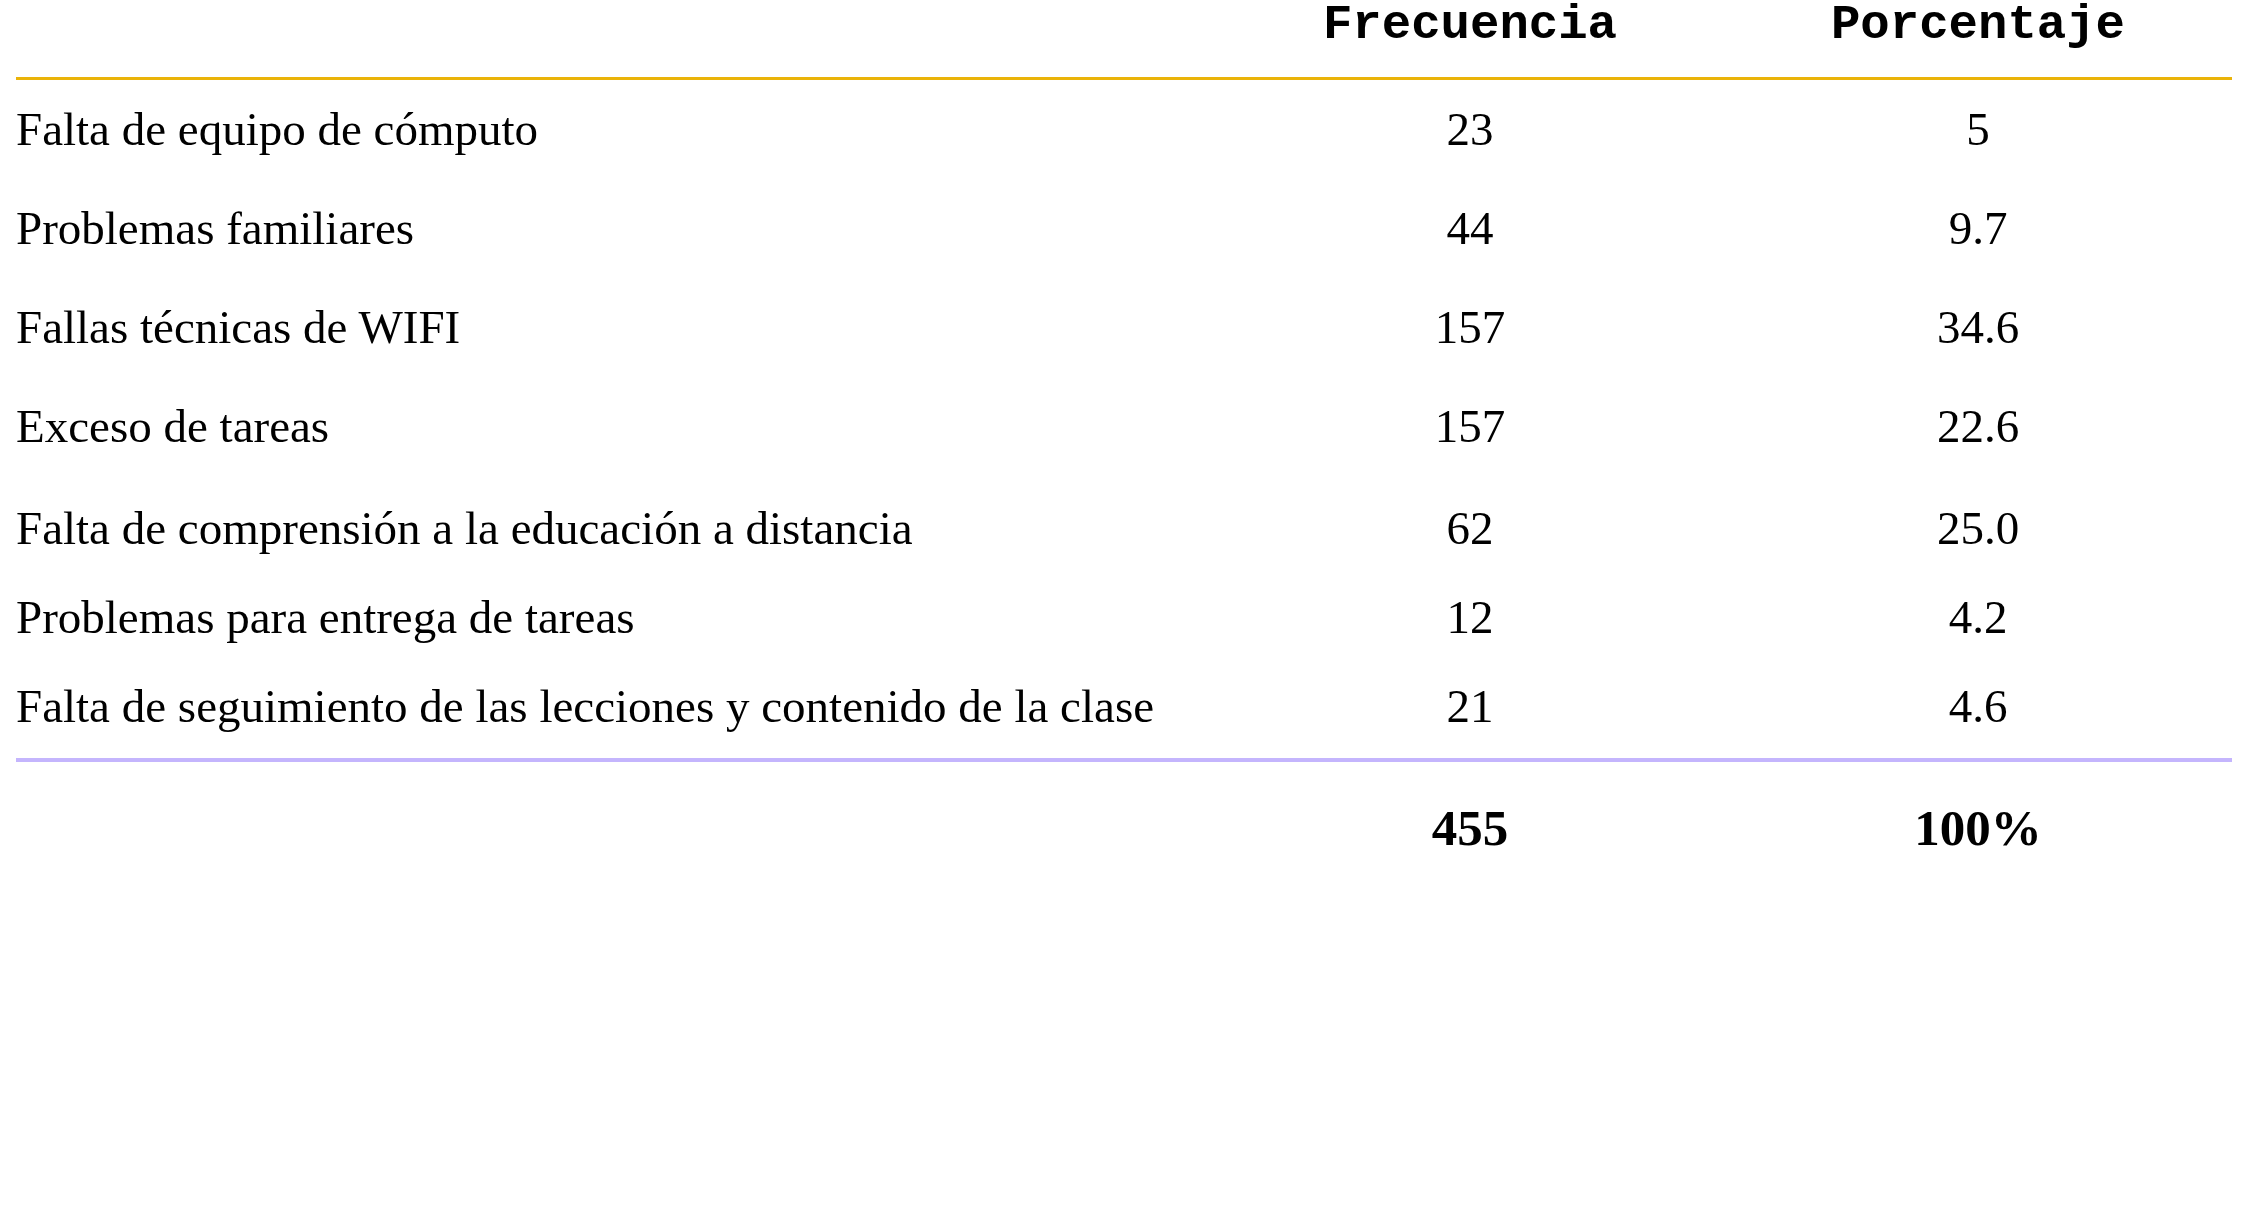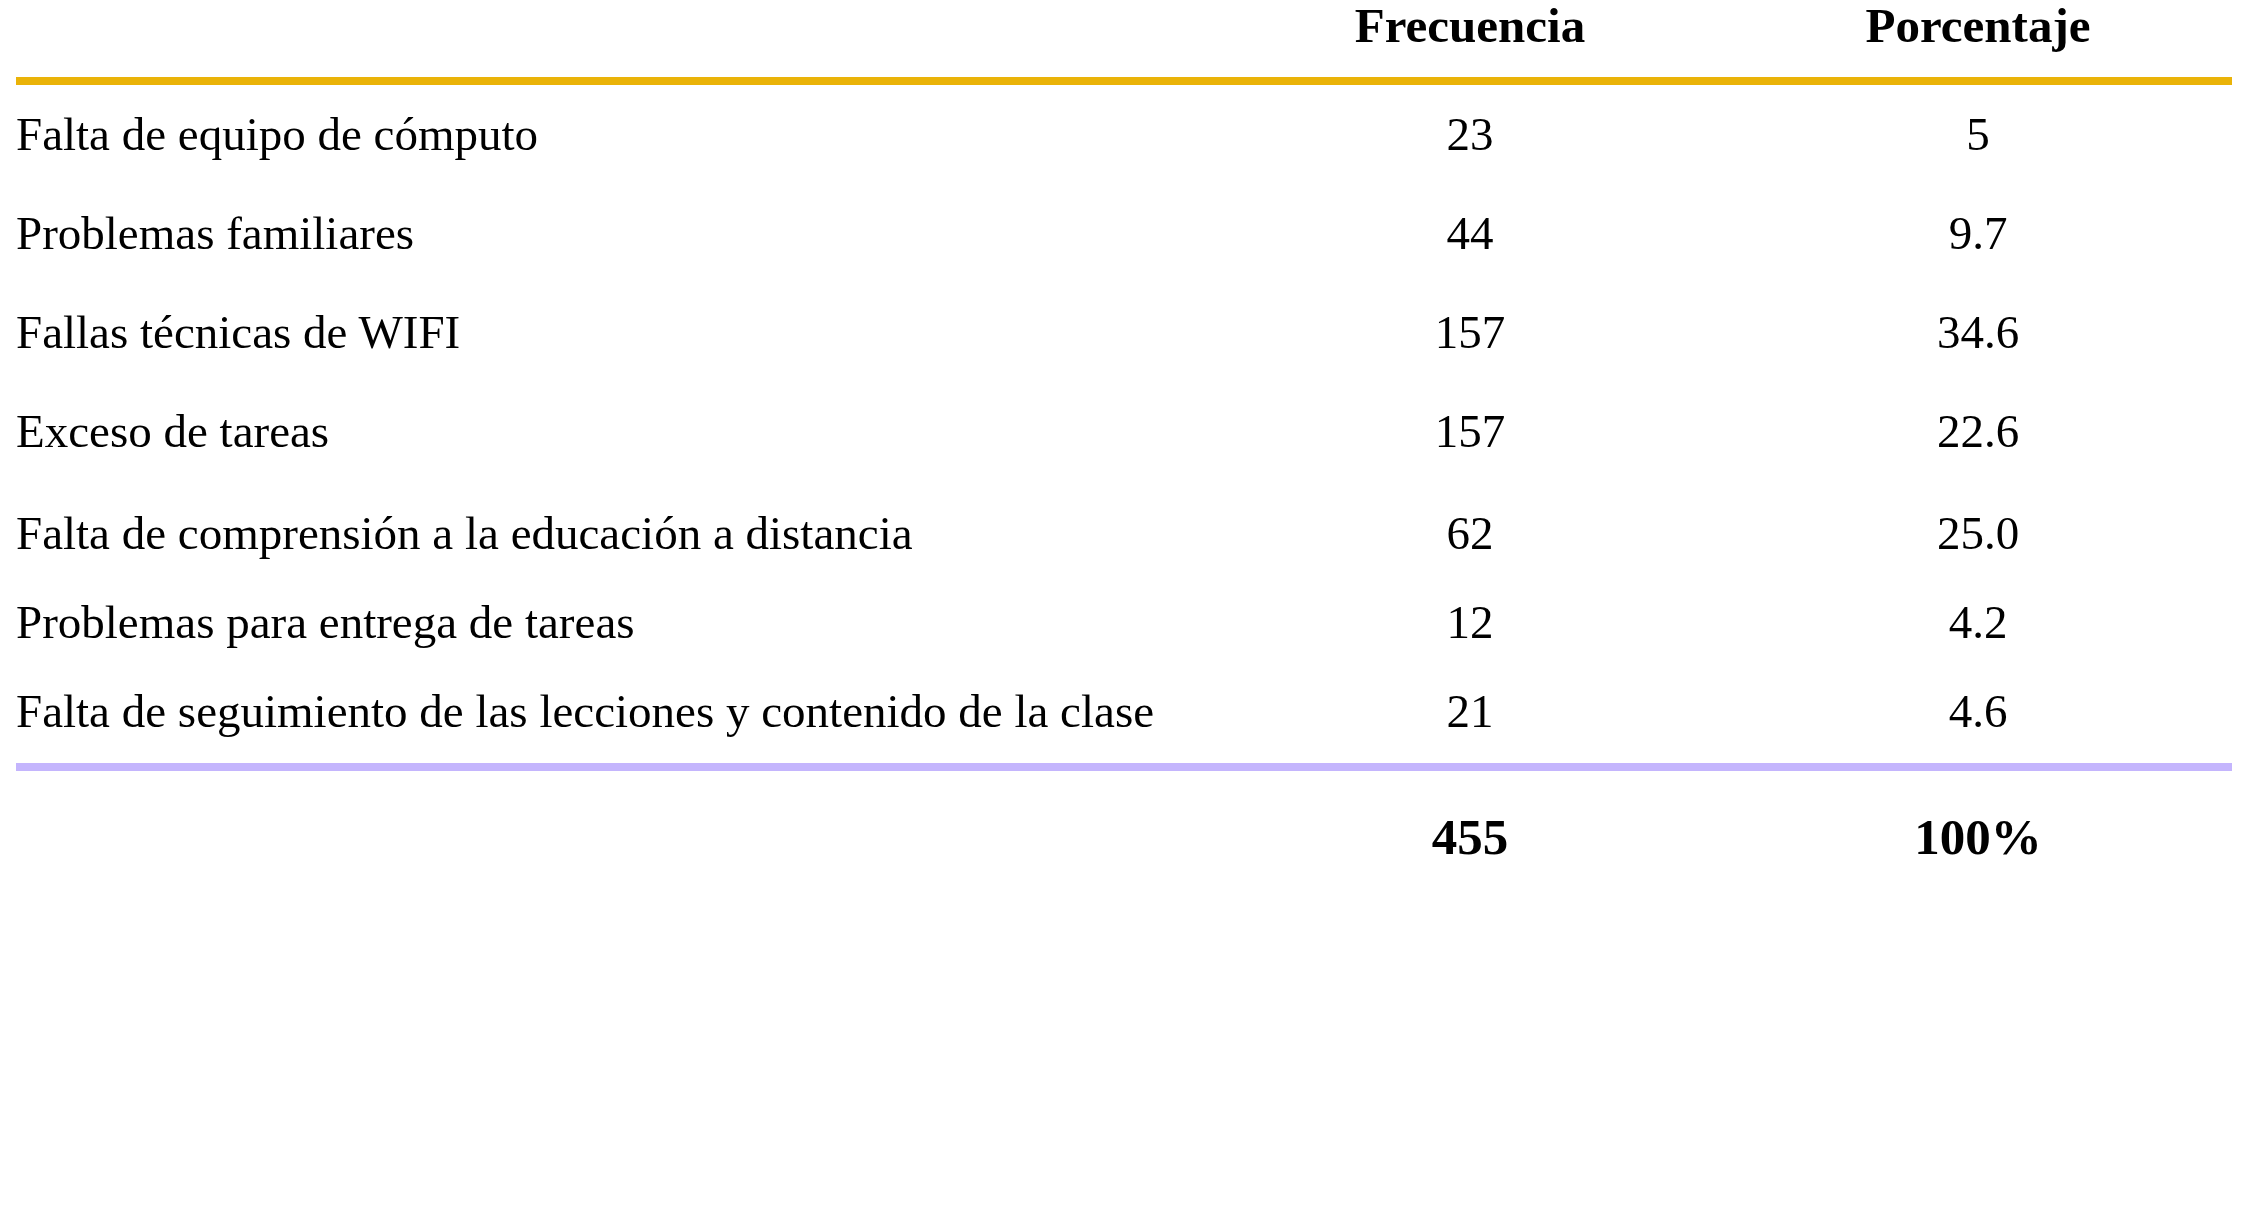--- a/index.html
+++ b/index.html
@@ -35,21 +35,22 @@
     font-size: 49px;
     text-align: center;
     padding: 0 0 26px 0;
     vertical-align: bottom;
     line-height: 1.05;
   }
   thead th.label-head {
     text-align: left;
   }
   thead tr {
-    border-bottom: 8px solid #eab308;
+    border-bottom: 3px solid #eab308;
+    font-family: Liberation Mono, monospace;
   }
 
   tbody td {
     font-size: 47px;
     line-height: 1.18;
     vertical-align: middle;
     padding: 0;
   }
   tbody td.label {
     text-align: left;
@@ -58,21 +59,21 @@
   tbody td.num {
     text-align: center;
   }
   tbody tr.r-tall td { height: 99px; }
   tbody tr.r-norm td { height: 74px; }
   tbody tr.r-two  td { height: 104px; }
 
   tbody tr.r-first td { padding-top: 22px; }
 
   tbody tr.last-body {
-    border-bottom: 8px solid #c4b5fd;
+    border-bottom: 4px solid #c4b5fd;
   }
 
   tfoot td {
     font-size: 51px;
     font-weight: bold;
     text-align: center;
     padding-top: 30px;
     height: 72px;
     vertical-align: middle;
   }

